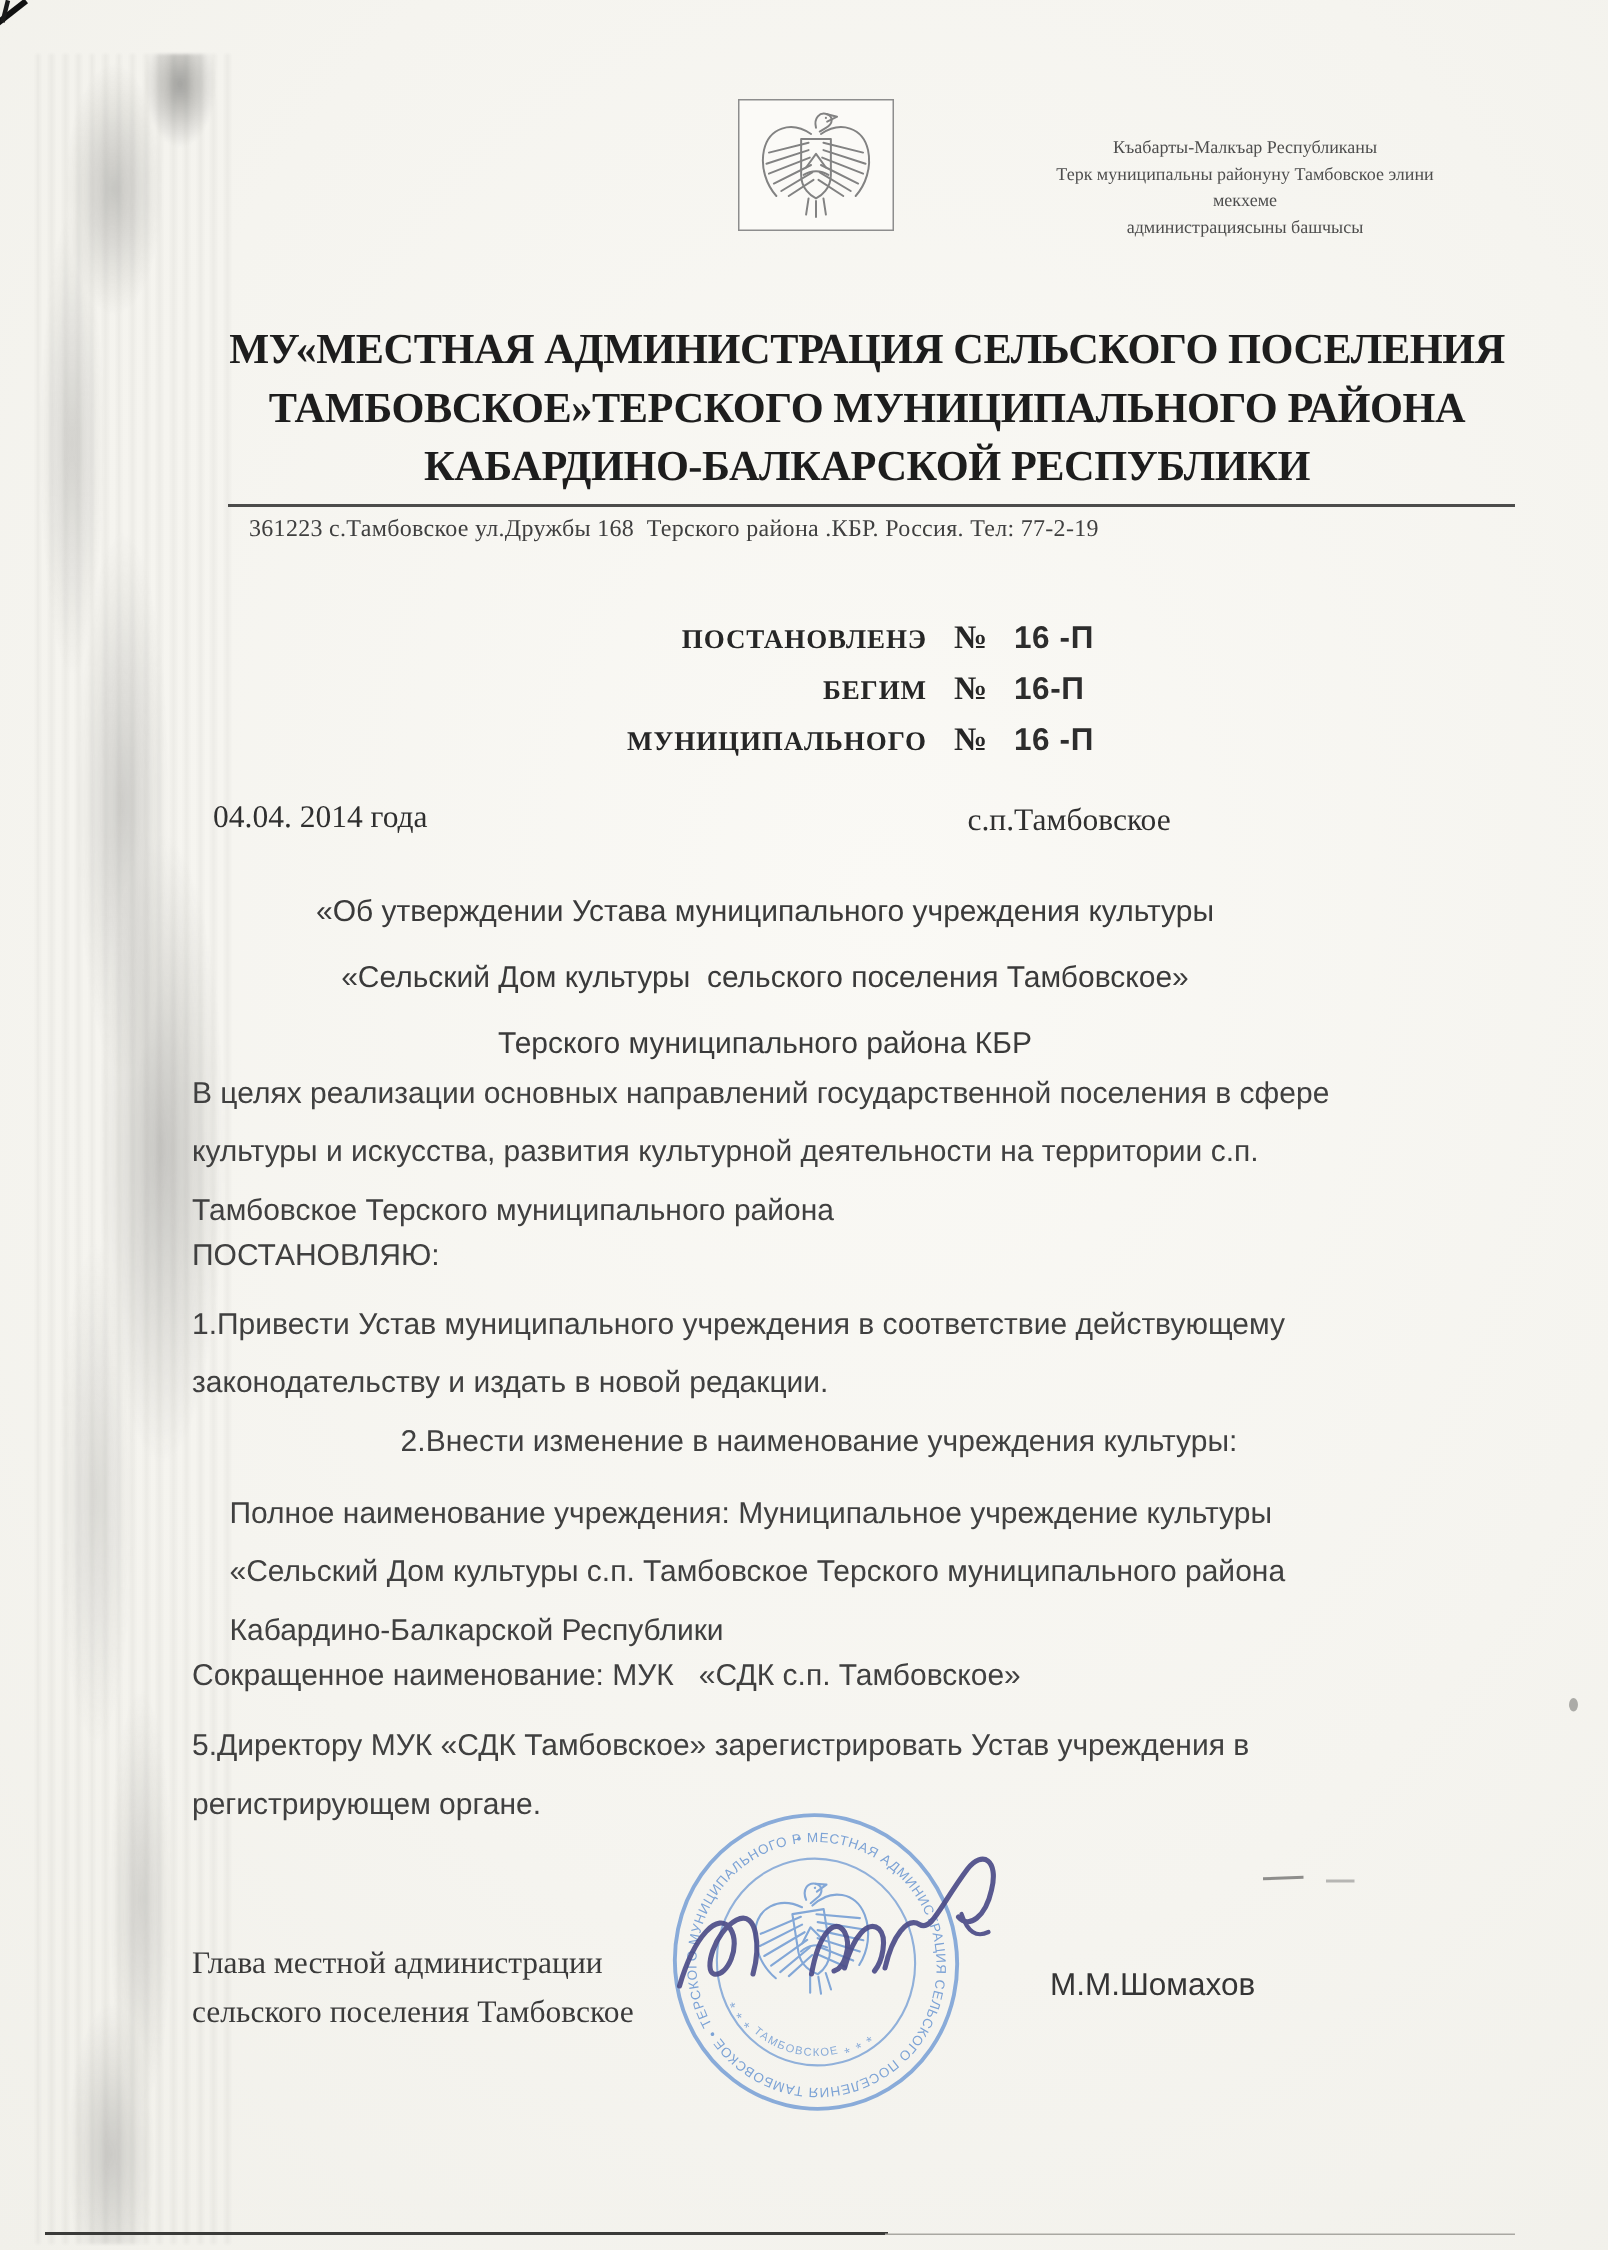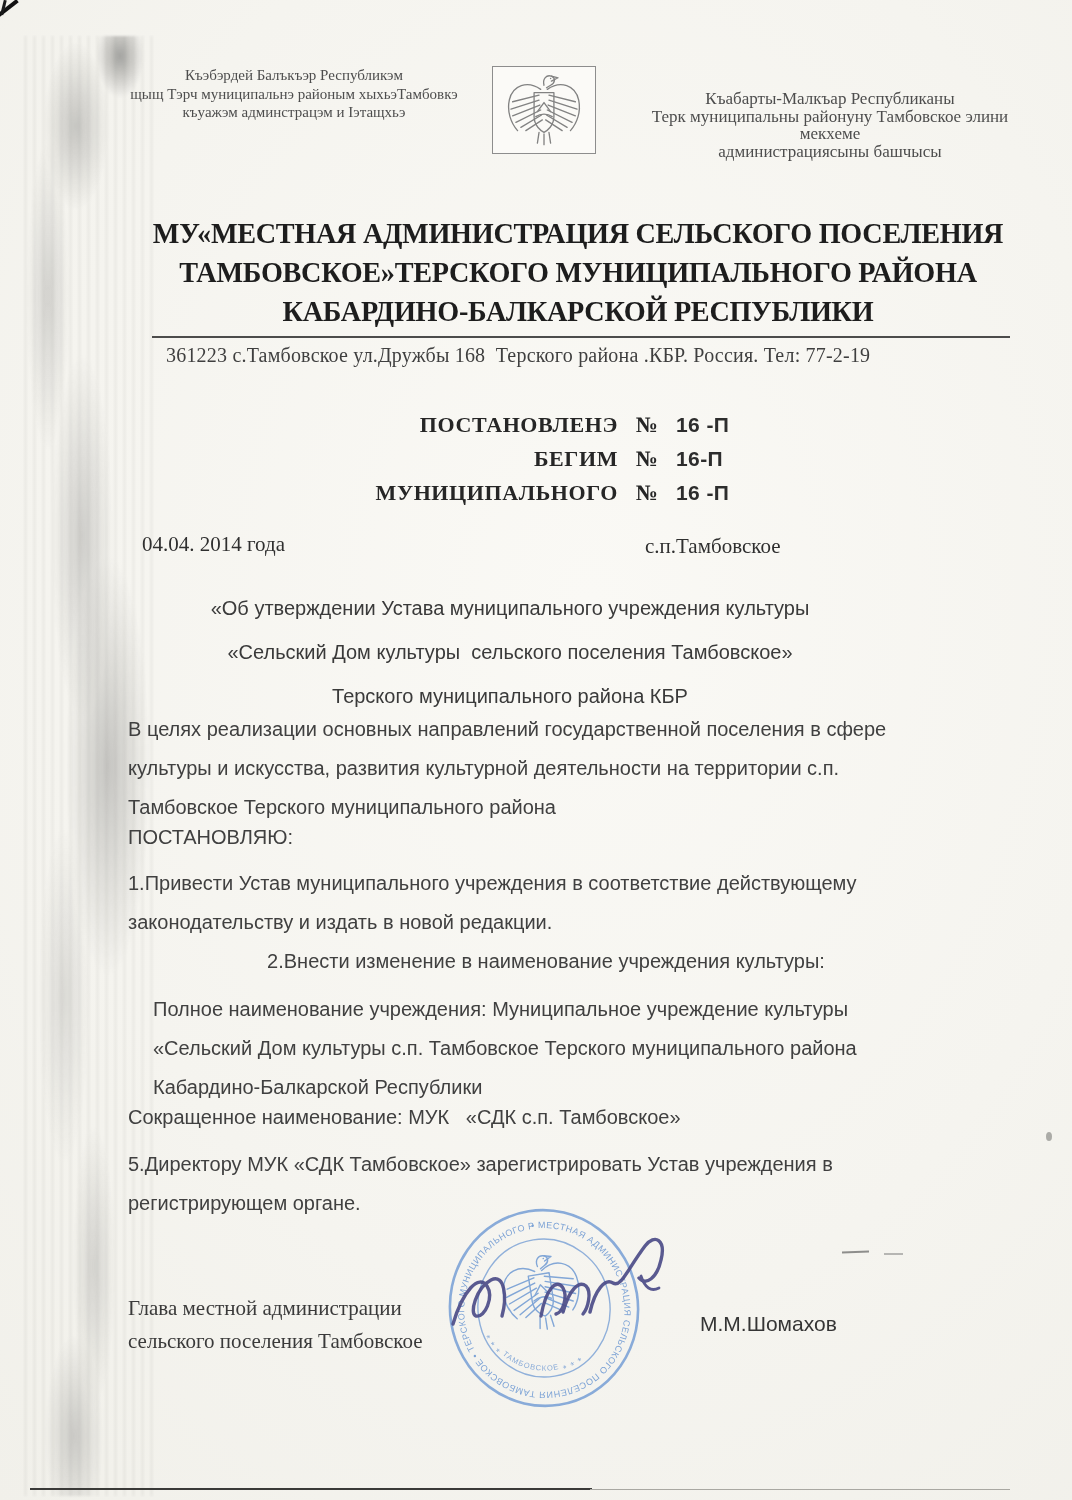--- a/index.html
+++ b/index.html
@@ -8,34 +8,34 @@
     position:relative; width:1072px; height:1500px; overflow:hidden;
     background:
       radial-gradient(900px 1200px at 55% 40%, #faf9f5 0%, #f5f4ef 60%, #f1f0ea 100%);
     font-family:"Liberation Serif", serif;
   }
   .abs { position:absolute; }
   .pre { white-space:pre-line; }
 
   
   .org-left   { left:118px; top:66px;  width:352px; text-align:center; font-size:15px; line-height:18.5px; color:#4d4d4d; }
-  .org-right  { left:630px; top:90px;  width:400px; text-align:center; font-size:17px; line-height:17.5px; color:#4d4d4d; }
+  .org-right  { left:630px; top:90px;  width:400px; text-align:center; font-size:12px; line-height:17.5px; color:#4d4d4d; }
   .emblem-box { left:492px; top:66px;  width:104px; height:88px; border:1.5px solid #8d8d8d; background:#fbfaf7;
                 display:flex; align-items:center; justify-content:center; }
 
   
   .doc-title  { left:138px; top:214px; width:880px; text-align:center; font-weight:bold;
                 font-size:28.5px; line-height:39px; letter-spacing:-0.3px; color:#1d1d1d; transform:scaleX(.99); }
   .title-rule { left:152px; top:336px; width:858px; height:2px; background:#2e2e2e; opacity:.85; }
-  .address    { left:166px; top:344px; font-size:20px; color:#3f3f3f; letter-spacing:.2px; }
+  .address    { left:166px; top:344px; font-size:16px; color:#3f3f3f; letter-spacing:.2px; }
 
   
   .decree { left:336px; top:412px; width:450px; }
   .decree-row { display:flex; align-items:baseline; height:34px; }
-  .d-label { width:282px; text-align:right; font-weight:bold; font-size:22px; letter-spacing:.6px; color:#262626; }
+  .d-label { width:282px; text-align:right; font-weight:bold; font-size:18px; letter-spacing:.6px; color:#262626; }
   .d-no    { width:58px;  text-align:center; font-weight:bold; font-size:22px; color:#262626; }
   .d-val   { width:100px; font-family:"Liberation Sans", sans-serif; font-weight:bold; font-size:21px; color:#2d2d2d; letter-spacing:.4px; }
 
   .date-line  { left:142px; top:532px; font-size:21px; color:#2f2f2f; }
   .place-line { left:645px; top:534px; font-size:21px; color:#2f2f2f; }
 
   
   .sans { font-family:"Liberation Sans", sans-serif; }
   .subject { left:110px; top:586px; width:800px; text-align:center; font-size:20px; line-height:44px; color:#3a3a3a; }
   .para    { left:128px; width:836px; font-size:20px; line-height:39px; color:#404040; }
@@ -101,23 +101,20 @@
 
   <div class="abs noise-band"></div>
   <div class="abs corner-mark1"></div>
   <div class="abs corner-mark2"></div>
   <div class="abs bottom-line"></div>
   <div class="abs bottom-line-faint"></div>
   <div class="abs dash-a"></div>
   <div class="abs dash-b"></div>
   <div class="abs speck-r"></div>
 
-  <div class="abs org-left pre">Къэбэрдей Балъкъэр Республикэм
-щыщ Тэрч муниципальнэ районым хыхьэТамбовкэ
-къуажэм админстрацэм и Iэтащхьэ</div>
   <div class="abs emblem-box">
     <svg width="86" height="76" viewBox="0 0 100 92" style="color:#828282">
       <use href="#eagle"></use>
     </svg>
   </div>
   <div class="abs org-right pre">Къабарты-Малкъар Республиканы
 Терк муниципальны районуну Тамбовское элини
 мекхеме
 администрациясыны башчысы</div>
 

